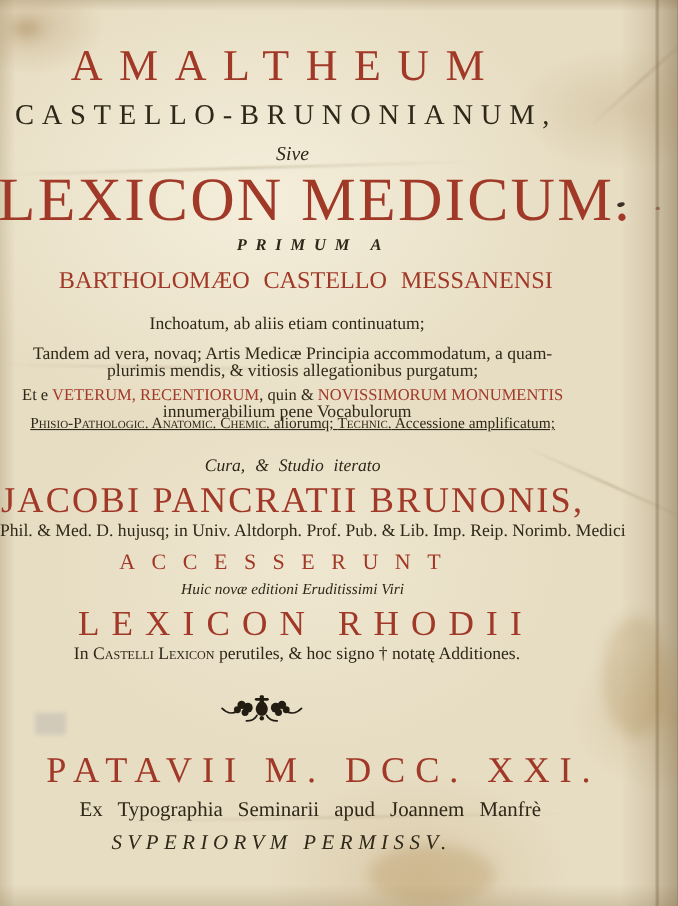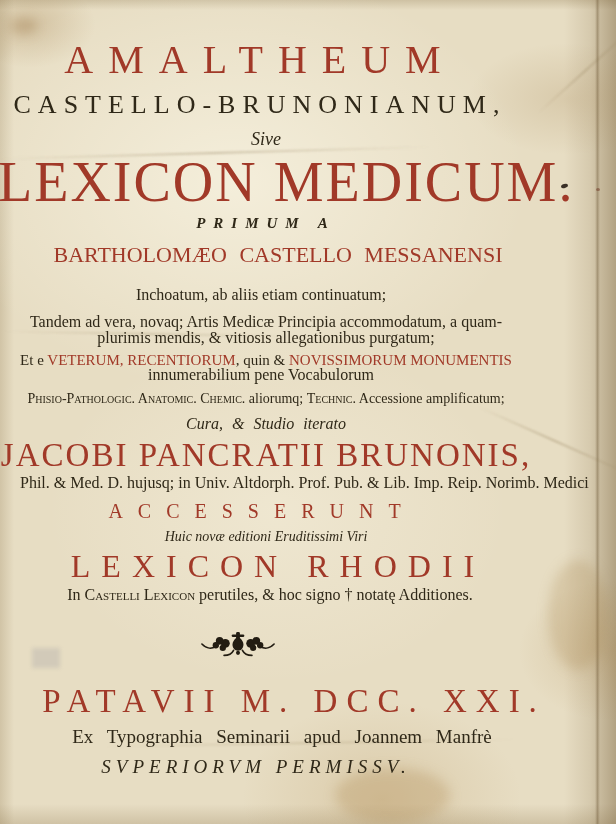--- a/index.html
+++ b/index.html
@@ -26,31 +26,31 @@
   .line{position:absolute;left:0;width:100%;text-align:center;white-space:nowrap;}
   .red{color:#a13928;}
   .blk{color:#2f2818;}
   .it{font-style:italic;}
   .sc{font-variant:small-caps;}
 
   .l-amaltheum {top:36px; font-size:40px; letter-spacing:15px; transform:translateX(-6px);}
   .l-castello  {top:90px; font-size:26px; letter-spacing:7px;  transform:translateX(-6px);}
   .l-sive      {top:129px;font-size:18px;}
   .l-lexicon   {top:150px;font-size:56px; letter-spacing:2px;  transform:translateX(-2px);}
-  .l-primum    {top:215px;font-size:15px; letter-spacing:8px;  font-weight:bold;}
+  .l-primum    {top:215px;font-size:15px; letter-spacing:8px;  font-weight:bold;padding-left:19px;}
   .l-barthol   {top:242px;font-size:22px; word-spacing:7px;    transform:translateX(12px);text-align:center;}
   .l-inchoatum {top:286px;font-size:16px; transform:translateX(-5px);}
   .l-tandem1   {top:313px;font-size:16px;}
   .l-tandem2   {top:329px;font-size:16px;}
   .l-monument  {top:352px;font-size:15px;}
   .l-innumer   {top:366px;font-size:16px; transform:translateX(-5px);}
-  .l-access    {top:391px;font-size:14px;}
+  .l-access    {top:378px;font-size:14px;text-decoration:underline;}
   .l-cura      {top:415px;font-size:16px; word-spacing:5px;font-style:italic;}
   .l-jacobi    {top:437px;font-size:33px; letter-spacing:2px;}
-  .l-phil      {top:474px;font-size:16px; width:560px;margin-left:20px;}
+  .l-phil      {top:474px;font-size:16px; width:560px;}
   .l-accesser  {top:500px;font-size:20px; letter-spacing:15px; transform:translateX(-4px);}
   .l-huic      {top:529px;font-size:14px;}
   .l-joannis   {top:548px;font-size:32px; letter-spacing:11px; transform:translateX(12px);}
   .l-castelli  {top:586px;font-size:16px; transform:translateX(4px);}
   .l-ornament  {top:630px;transform:translateX(-28px);}
   .l-patavii   {top:683px;font-size:33px; letter-spacing:9px;padding-left:28px;}
   .l-typograph {top:726px;font-size:19px; word-spacing:9px;   transform:translateX(16px);}
   .l-superior  {top:756px;font-size:19px; letter-spacing:5px; transform:translateX(-10px);}
 
   

